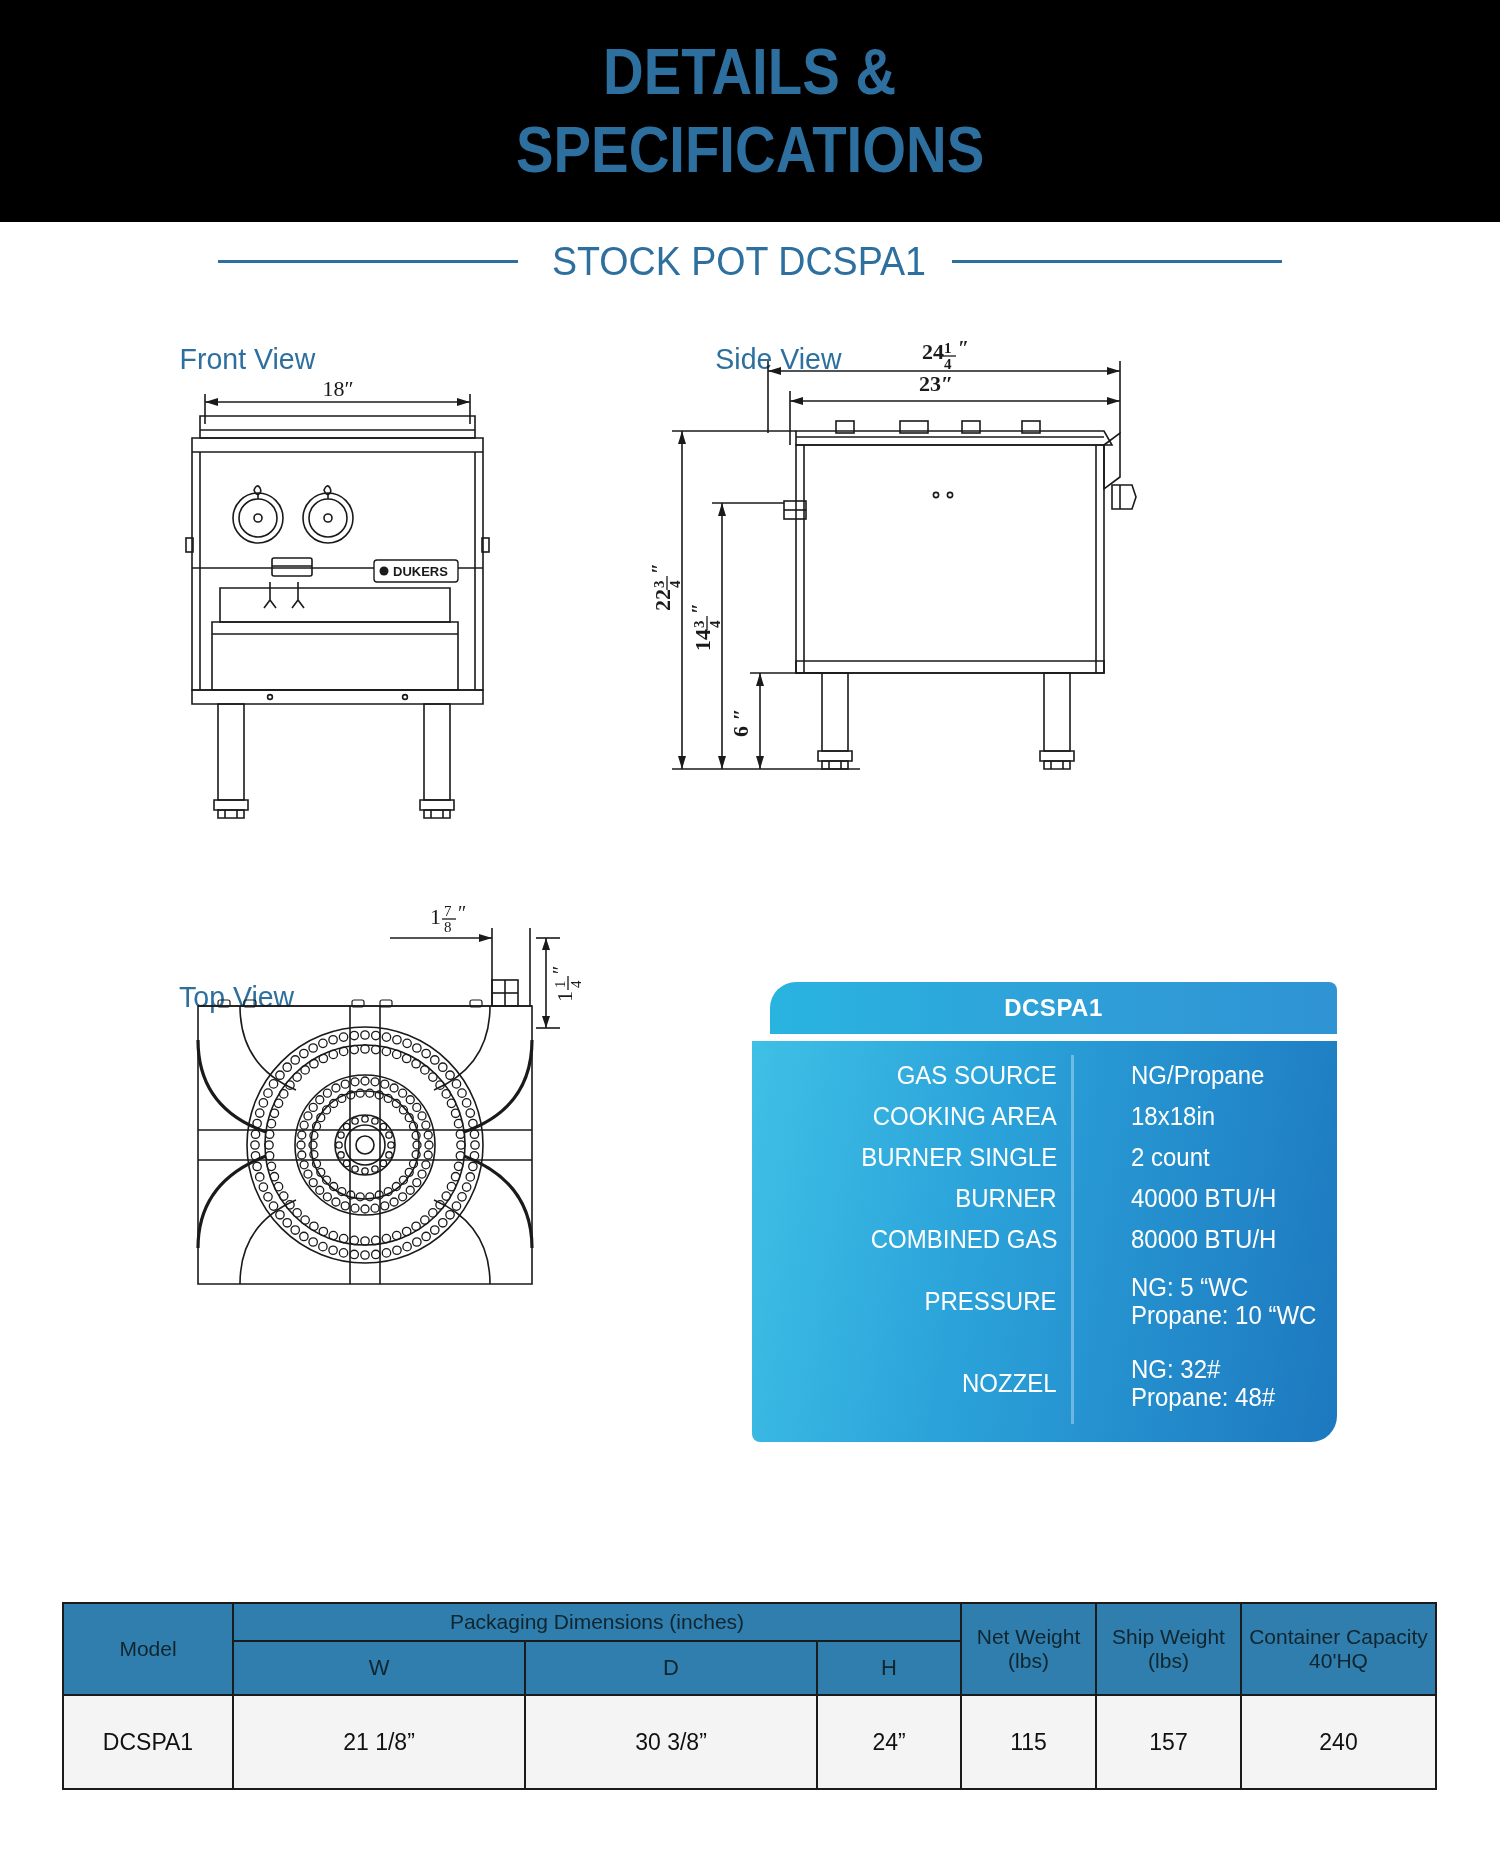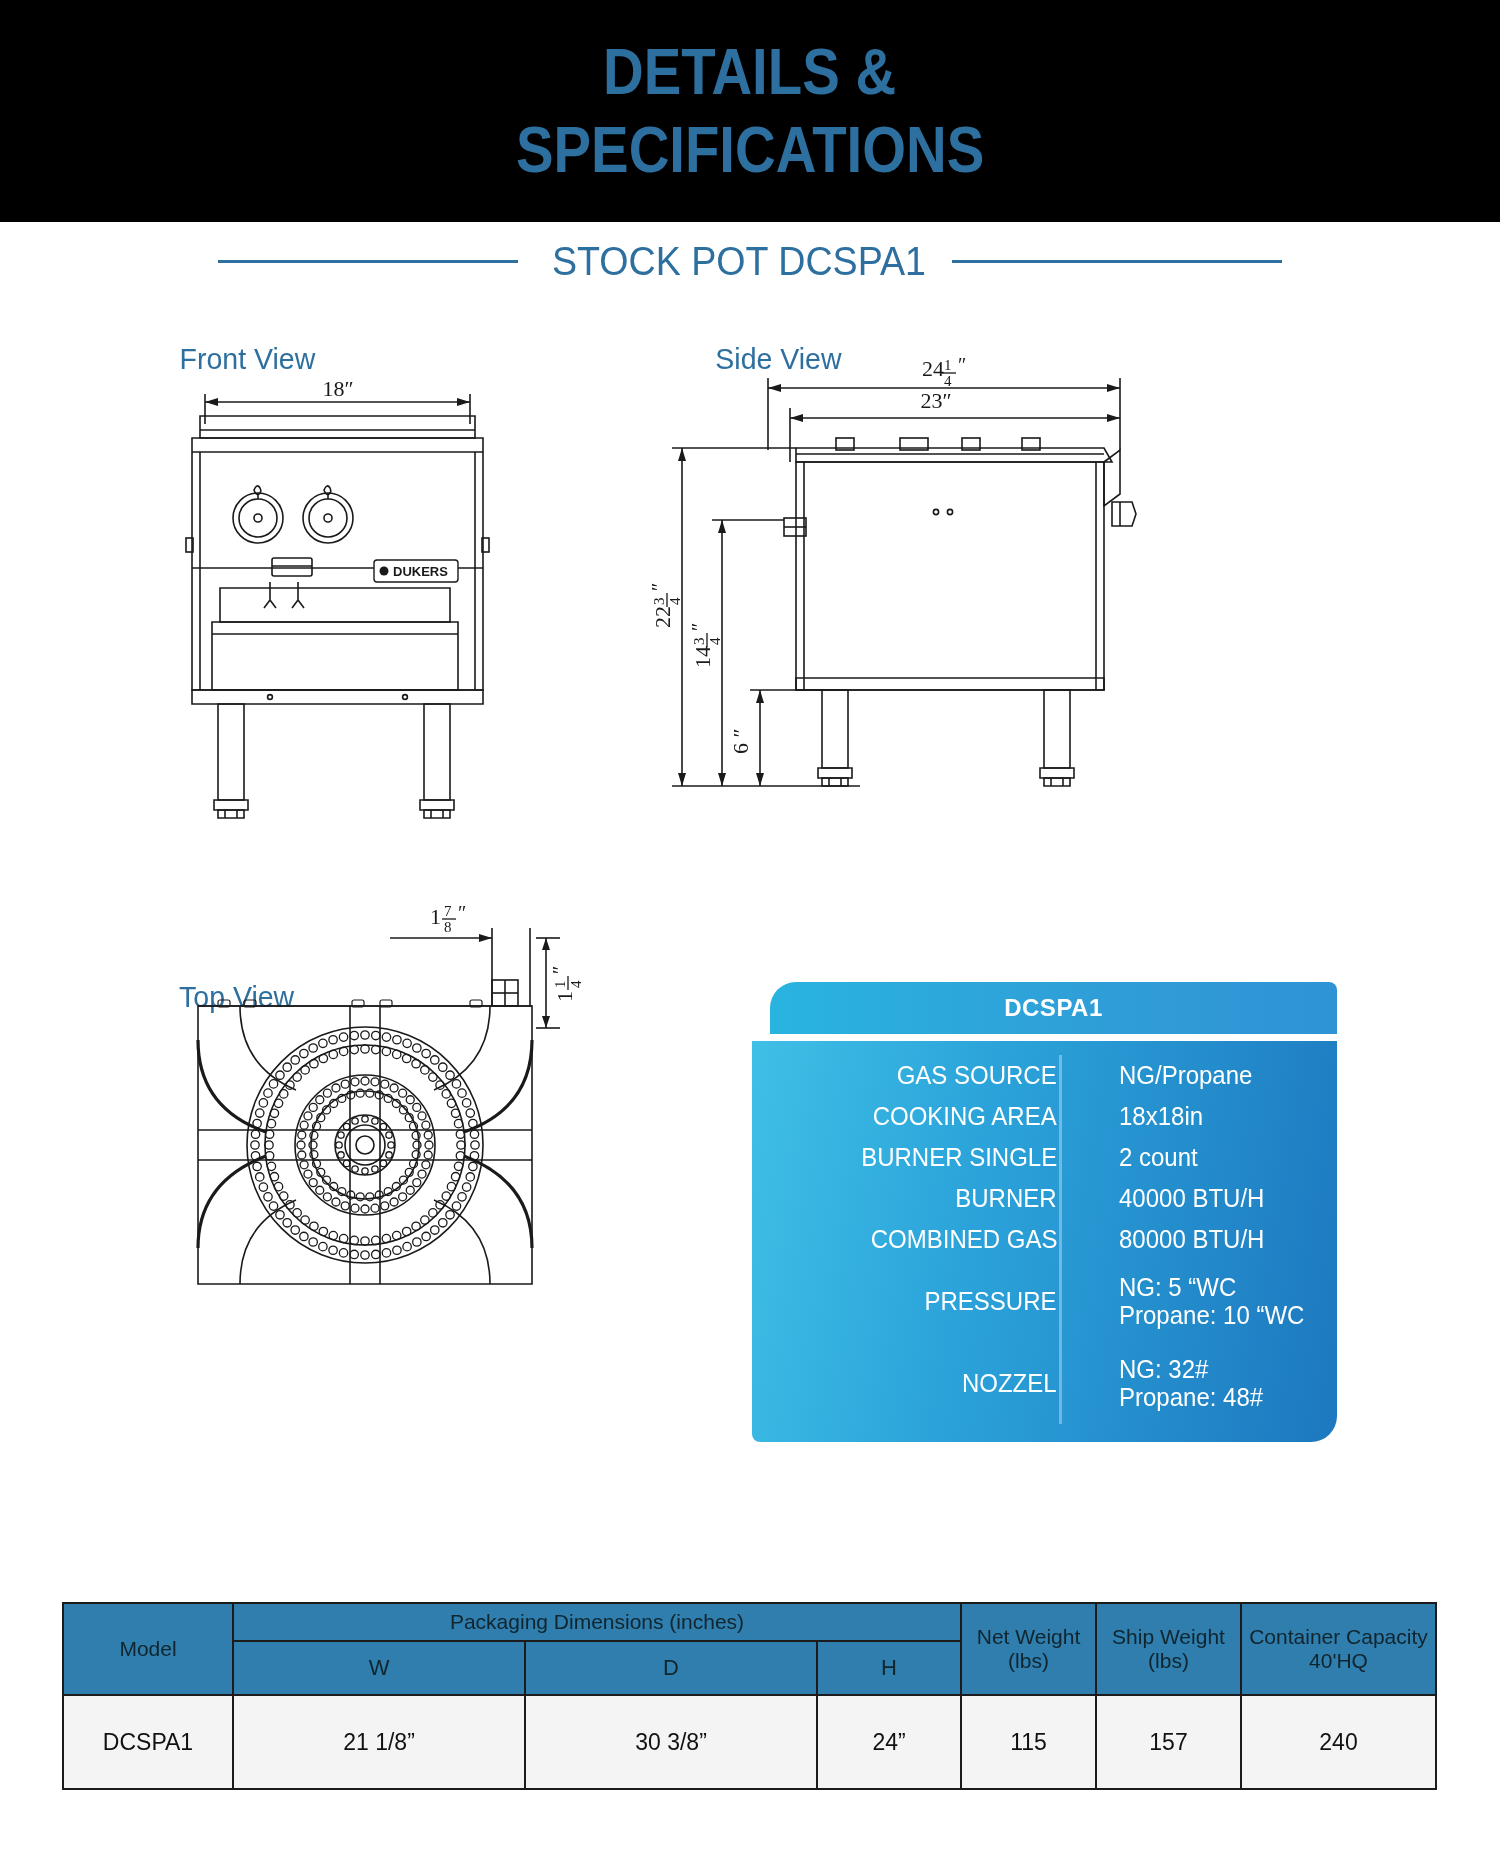--- a/index.html
+++ b/index.html
@@ -50,21 +50,21 @@
   }
   #lbl-front{left:176px;top:342px;}
   #lbl-side{left:712px;top:342px;}
   #lbl-top{left:176px;top:980px;}
 
   
   .draw{position:absolute;}
   .draw svg{display:block;overflow:visible;}
 
   #front-view{left:150px;top:390px;}
-  #side-view{left:700px;top:390px;}
+  #side-view{left:700px;top:373px;font-weight:bold;}
   #top-view{left:140px;top:1000px;}
 
   
   .spec-panel{
     position:absolute;left:752px;top:982px;width:585px;
   }
   .spec-head{
     height:52px;
     background:linear-gradient(90deg,#29b4e0 0%, #2f9fd8 55%, #2f93d4 100%);
     border-top-left-radius:26px;border-top-right-radius:8px;
@@ -77,21 +77,21 @@
   .spec-body{
     margin-top:7px;
     background:linear-gradient(100deg,#3fc0e6 0%, #2ba3da 38%, #1d78bf 100%);
     border-bottom-left-radius:8px;border-bottom-right-radius:26px;
     padding:14px 0 18px 0;
     display:flex;
   }
   .spec-labels{
     width:305px;
     display:flex;flex-direction:column;align-items:flex-end;
-    padding-right:2px;
+    padding-right:14px;
     border-right:3px solid rgba(255,255,255,.33);
   }
   .spec-values{
     flex:1;
     display:flex;flex-direction:column;align-items:flex-start;
     padding-left:28px;
     margin-left:29px;
   }
   .spec-labels .r,.spec-values .r{
     color:#ffffff;font-size:25px;line-height:1.06;

